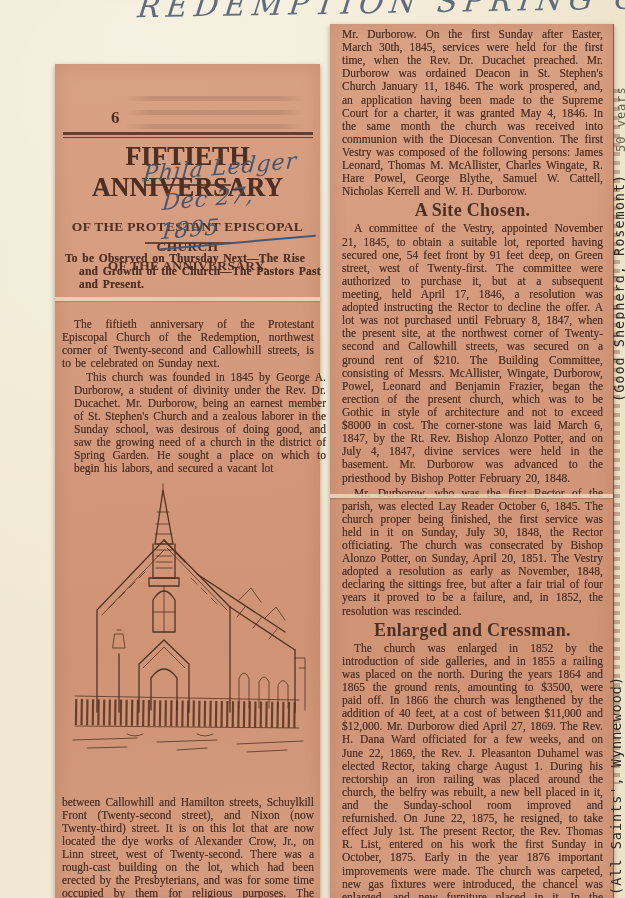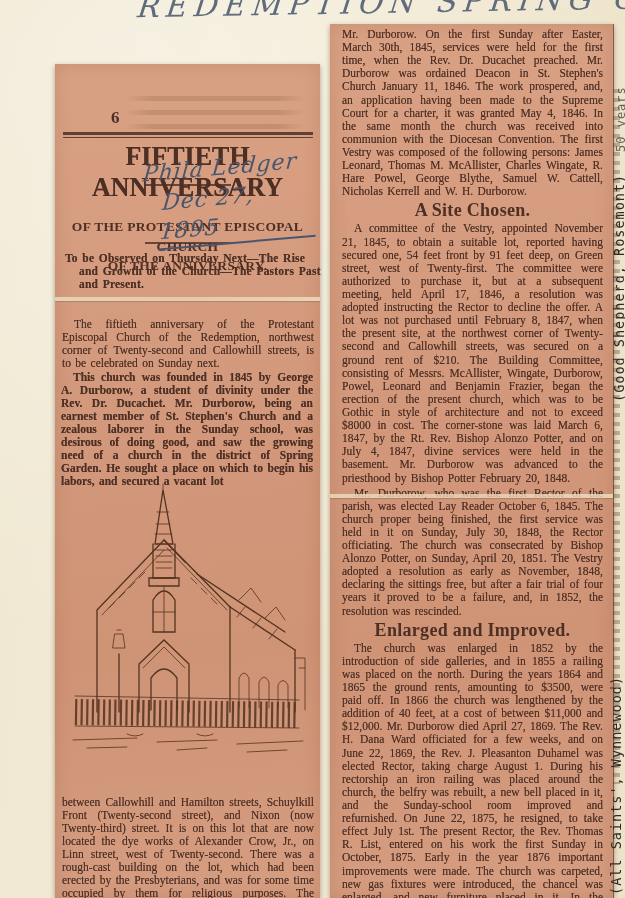--- a/index.html
+++ b/index.html
@@ -59,21 +59,21 @@
   .deck{
     position:absolute;left:10px;top:188px;width:244px;
     font-size:12px;font-weight:bold;line-height:1.3;
     padding-left:14px;text-indent:-14px;letter-spacing:.2px;
   }
   .bodytext{
     font-size:11.5px;line-height:1.14;text-align:justify;
     text-shadow:0 0 .4px rgba(77,47,36,.65);word-spacing:1.5px;
   }
   .lp1{position:absolute;left:7px;top:242px;width:252px;text-indent:12px;}
-  .lp2{position:absolute;left:6px;top:295px;width:252px;text-indent:12px;font-weight:bold;}
+  .lp2{position:absolute;left:19px;top:295px;width:252px;text-indent:12px;}
   .illu{position:absolute;left:12px;top:418px;width:240px;height:280px;}
   .caption{
     position:absolute;left:0;top:702px;width:100%;text-align:center;
     font-size:11px;letter-spacing:2px;font-family:"Liberation Sans","DejaVu Sans",sans-serif;
     color:#4d2f24;
   }
   .lp3{position:absolute;left:7px;top:720px;width:252px;}
   
   .rp{margin:0 0 2px 0;}
   .rp.indent{text-indent:12px;}
@@ -175,21 +175,21 @@
 
 
   <p class="bodytext lp3">between Callowhill and Hamilton streets, Schuylkill Front (Twenty-second street), and Nixon (now Twenty-third) street. It is on this lot that are now located the dye works of Alexander Crow, Jr., on Linn street, west of Twenty-second. There was a rough-cast building on the lot, which had been erected by the Presbyterians, and was for some time occupied by them for religious purposes. The property passed into the hands of George Cressman, and, becoming vacant, Mr. Durborow secured it at a cost of $100 per annum. It was first opened for Sunday-school purposes February 23d, 1845, with nine scholars and one teacher,</p>
 </div>
 
 <div class="clip clip-right">
   <p class="bodytext rp">Mr. Durborow. On the first Sunday after Easter, March 30th, 1845, services were held for the first time, when the Rev. Dr. Ducachet preached. Mr. Durborow was ordained Deacon in St. Stephen's Church January 11, 1846. The work prospered, and, an application having been made to the Supreme Court for a charter, it was granted May 4, 1846. In the same month the church was received into communion with the Diocesan Convention. The first Vestry was composed of the following persons: James Leonard, Thomas M. McAllister, Charles Wingate, R. Hare Powel, George Blythe, Samuel W. Cattell, Nicholas Kerrell and W. H. Durborow.</p>
   <div class="rhead">A Site Chosen.</div>
   <p class="bodytext rp indent">A committee of the Vestry, appointed November 21, 1845, to obtain a suitable lot, reported having secured one, 54 feet front by 91 feet deep, on Green street, west of Twenty-first. The committee were authorized to purchase it, but at a subsequent meeting, held April 17, 1846, a resolution was adopted instructing the Rector to decline the offer. A lot was not purchased until February 8, 1847, when the present site, at the northwest corner of Twenty-second and Callowhill streets, was secured on a ground rent of $210. The Building Committee, consisting of Messrs. McAllister, Wingate, Durborow, Powel, Leonard and Benjamin Frazier, began the erection of the present church, which was to be Gothic in style of architecture and not to exceed $8000 in cost. The corner-stone was laid March 6, 1847, by the Rt. Rev. Bishop Alonzo Potter, and on July 4, 1847, divine services were held in the basement. Mr. Durborow was advanced to the priesthood by Bishop Potter February 20, 1848.</p>
   <p class="bodytext rp indent">Mr. Durborow, who was the first Rector of the parish, was elected Lay Reader October 6, 1845. The church proper being finished, the first service was held in it on Sunday, July 30, 1848, the Rector officiating. The church was consecrated by Bishop Alonzo Potter, on Sunday, April 20, 1851. The Vestry adopted a resolution as early as November, 1848, declaring the sittings free, but after a fair trial of four years it proved to be a failure, and, in 1852, the resolution was rescinded.</p>
-  <div class="rhead">Enlarged and Improved.</div>
+  <div class="rhead">Enlarged and Cressman.</div>
   <p class="bodytext rp indent">The church was enlarged in 1852 by the introduction of side galleries, and in 1855 a railing was placed on the north. During the years 1864 and 1865 the ground rents, amounting to $3500, were paid off. In 1866 the church was lengthened by the addition of 40 feet, at a cost of between $11,000 and $12,000. Mr. Durborow died April 27, 1869. The Rev. H. Dana Ward officiated for a few weeks, and on June 22, 1869, the Rev. J. Pleasanton Duhamel was elected Rector, taking charge August 1. During his rectorship an iron railing was placed around the church, the belfry was rebuilt, a new bell placed in it, and the Sunday-school room improved and refurnished. On June 22, 1875, he resigned, to take effect July 1st. The present Rector, the Rev. Thomas R. List, entered on his work the first Sunday in October, 1875. Early in the year 1876 important improvements were made. The church was carpeted, new gas fixtures were introduced, the chancel was enlarged, and new furniture placed in it. In the autumn of that year ten stained-glass windows were placed in the church, and the exterior was also improved. In 1882 the old staircase was</p>
   <div class="edge-letters"></div>
   <div class="tear" style="top:470px"></div>
 </div>
 
 <div class="margin-note mn-frag">50 years</div>
 <div class="margin-note mn-top">(Good Shepherd, Rosemont)</div>
 <div class="margin-note mn-bottom">(All Saints', Wynnewood)</div>
 
 </body></html>

